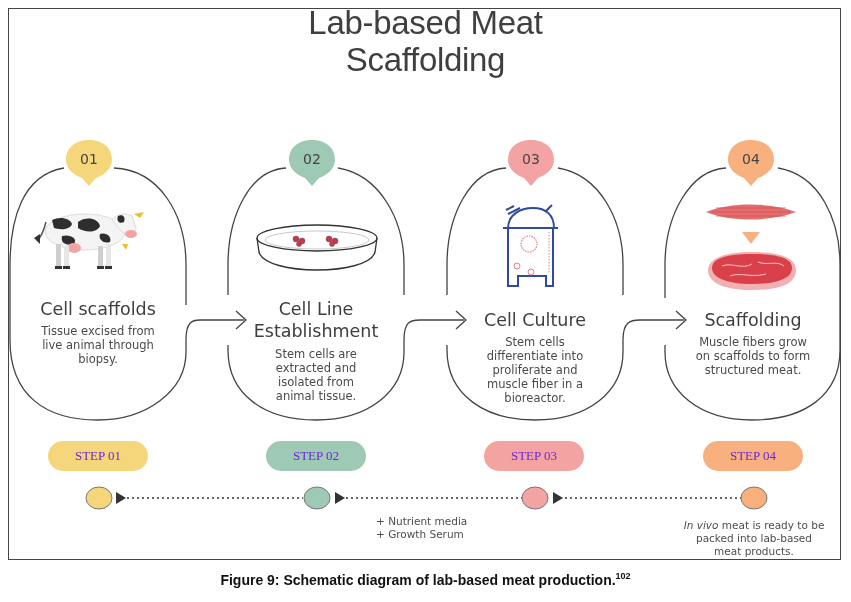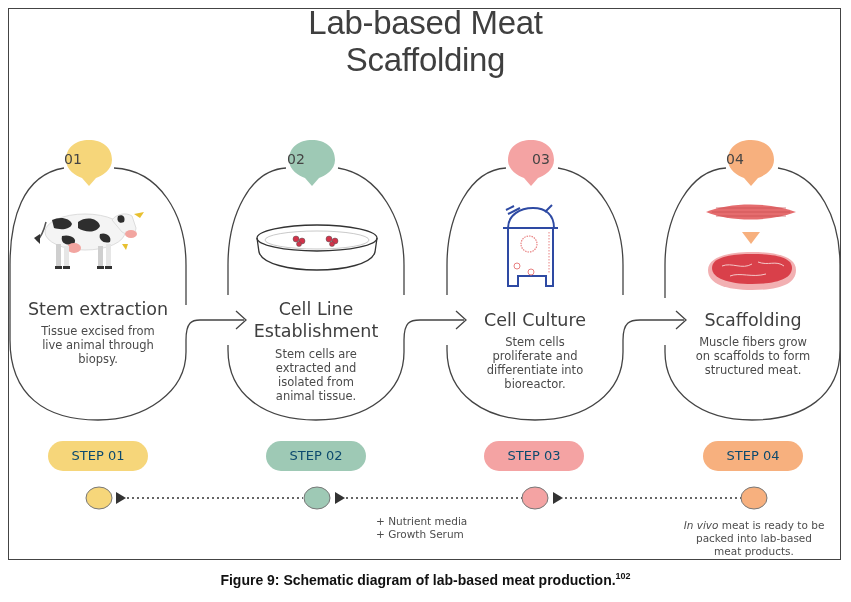--- a/index.html
+++ b/index.html
@@ -4,28 +4,28 @@
 <style>
   html, body { margin: 0; padding: 0; background: #ffffff; }
   body { width: 851px; height: 602px; position: relative; overflow: hidden;
          font-family: "DejaVu Sans", sans-serif; color: #3d3d3d; }
   .frame { position: absolute; left: 8px; top: 8px; width: 833px; height: 552px;
            border: 1.5px solid #444; box-sizing: border-box; background: #fff; }
   .title { position: absolute; left: 0; top: 4px; width: 851px; text-align: center;
            font-family: "Liberation Sans", sans-serif; font-weight: normal; font-size: 33px;
            line-height: 37px; color: #3f3f3f; letter-spacing: -0.3px; }
   svg.lines { position: absolute; left: 0; top: 0; }
-  .badge-num { position: absolute; width: 50px; font-size: 14px;
+  .badge-num { position: absolute; width: 50px; text-align: center; font-size: 14px;
                color: #444; font-family: "DejaVu Sans", sans-serif; }
   .panel-title { position: absolute; width: 190px; text-align: center; font-size: 17.5px;
                  color: #3e3e3e; line-height: 22px; }
   .panel-desc { position: absolute; width: 170px; text-align: center; font-size: 11.5px;
                 color: #4a4a4a; line-height: 14px; }
   .step-pill { position: absolute; width: 100px; height: 30px; border-radius: 15px;
-               text-align: center; line-height: 30px; font-size: 13px; color: #0c4a6e; }
+               text-align: center; line-height: 30px; font-size: 13px; color: #6d28d9; font-family: Liberation Serif, serif; }
   .note { position: absolute; font-size: 10.5px; color: #4d4d4d; line-height: 13px; }
   .caption { position: absolute; left: 0; top: 571px; width: 851px; text-align: center;
              font-family: "Liberation Sans", sans-serif; font-weight: bold; font-size: 14px; color: #111; }
   .caption sup { font-size: 9px; }
 </style>
 </head>
 <body>
 
 <div class="frame"></div>
 
@@ -130,46 +130,47 @@
     <ellipse cx="317" cy="498" rx="13" ry="11" fill="#9ec9b5" stroke="#777" stroke-width="1"></ellipse>
     <path d="M335 492 L345 498 L335 504 Z" fill="#333"></path>
     <ellipse cx="535" cy="498" rx="13" ry="11" fill="#f4a3a3" stroke="#777" stroke-width="1"></ellipse>
     <path d="M553 492 L563 498 L553 504 Z" fill="#333"></path>
     <ellipse cx="754" cy="498" rx="13" ry="11" fill="#f7b07e" stroke="#777" stroke-width="1"></ellipse>
   </g>
 </svg>
 
 <div class="badge-num" style="left:64px; top:151px;">01</div>
 <div class="badge-num" style="left:287px; top:151px;">02</div>
-<div class="badge-num" style="left:532px; top:151px;">03</div>
+<div class="badge-num" style="left:506px; top:151px;">03</div>
 <div class="badge-num" style="left:726px; top:151px;">04</div>
 
-<div class="panel-title" style="left:3px; top:298px;">Stem extraction</div>
+<div class="panel-title" style="left:3px; top:298px;">Cell scaffolds</div>
 <div class="panel-desc" style="left:13px; top:324px;">
   <div>Tissue excised from</div>
   <div>live animal through</div>
   <div>biopsy.</div>
 </div>
 
 <div class="panel-title" style="left:221px; top:298px;">
   <div>Cell Line</div>
   <div>Establishment</div>
 </div>
 <div class="panel-desc" style="left:231px; top:347px;">
   <div>Stem cells are</div>
   <div>extracted and</div>
   <div>isolated from</div>
   <div>animal tissue.</div>
 </div>
 
 <div class="panel-title" style="left:440px; top:309px;">Cell Culture</div>
 <div class="panel-desc" style="left:450px; top:335px;">
   <div>Stem cells</div>
+  <div>differentiate into</div>
   <div>proliferate and</div>
-  <div>differentiate into</div>
+  <div>muscle fiber in a</div>
   <div>bioreactor.</div>
 </div>
 
 <div class="panel-title" style="left:658px; top:309px;">Scaffolding</div>
 <div class="panel-desc" style="left:668px; top:335px;">
   <div>Muscle fibers grow</div>
   <div>on scaffolds to form</div>
   <div>structured meat.</div>
 </div>
 

